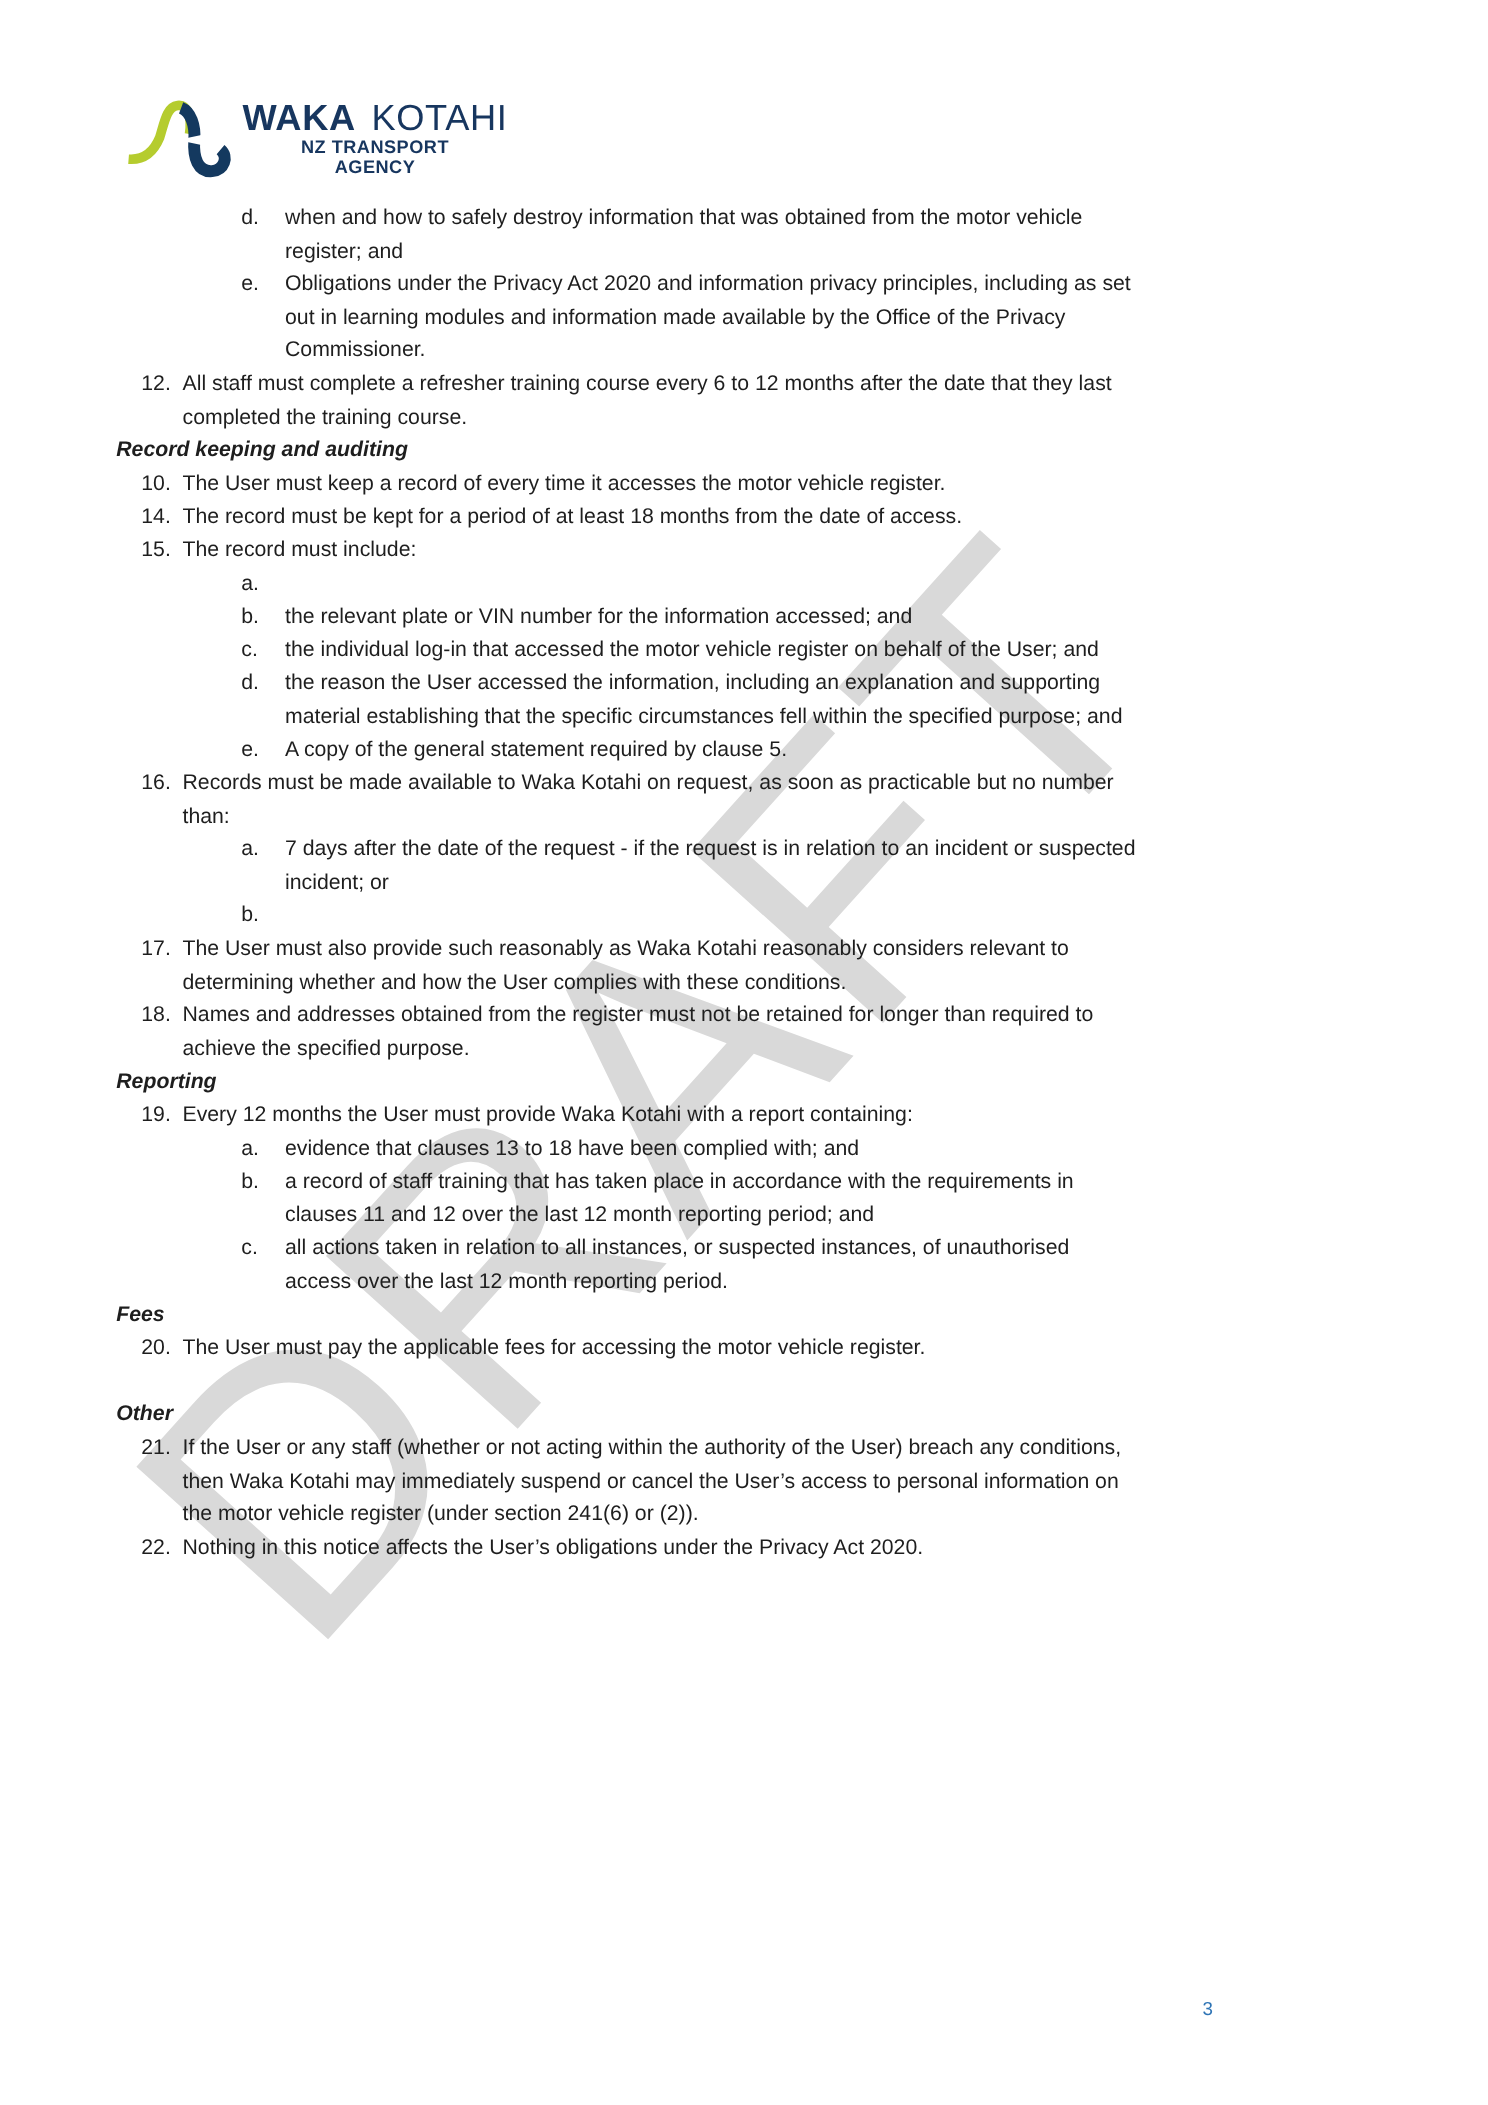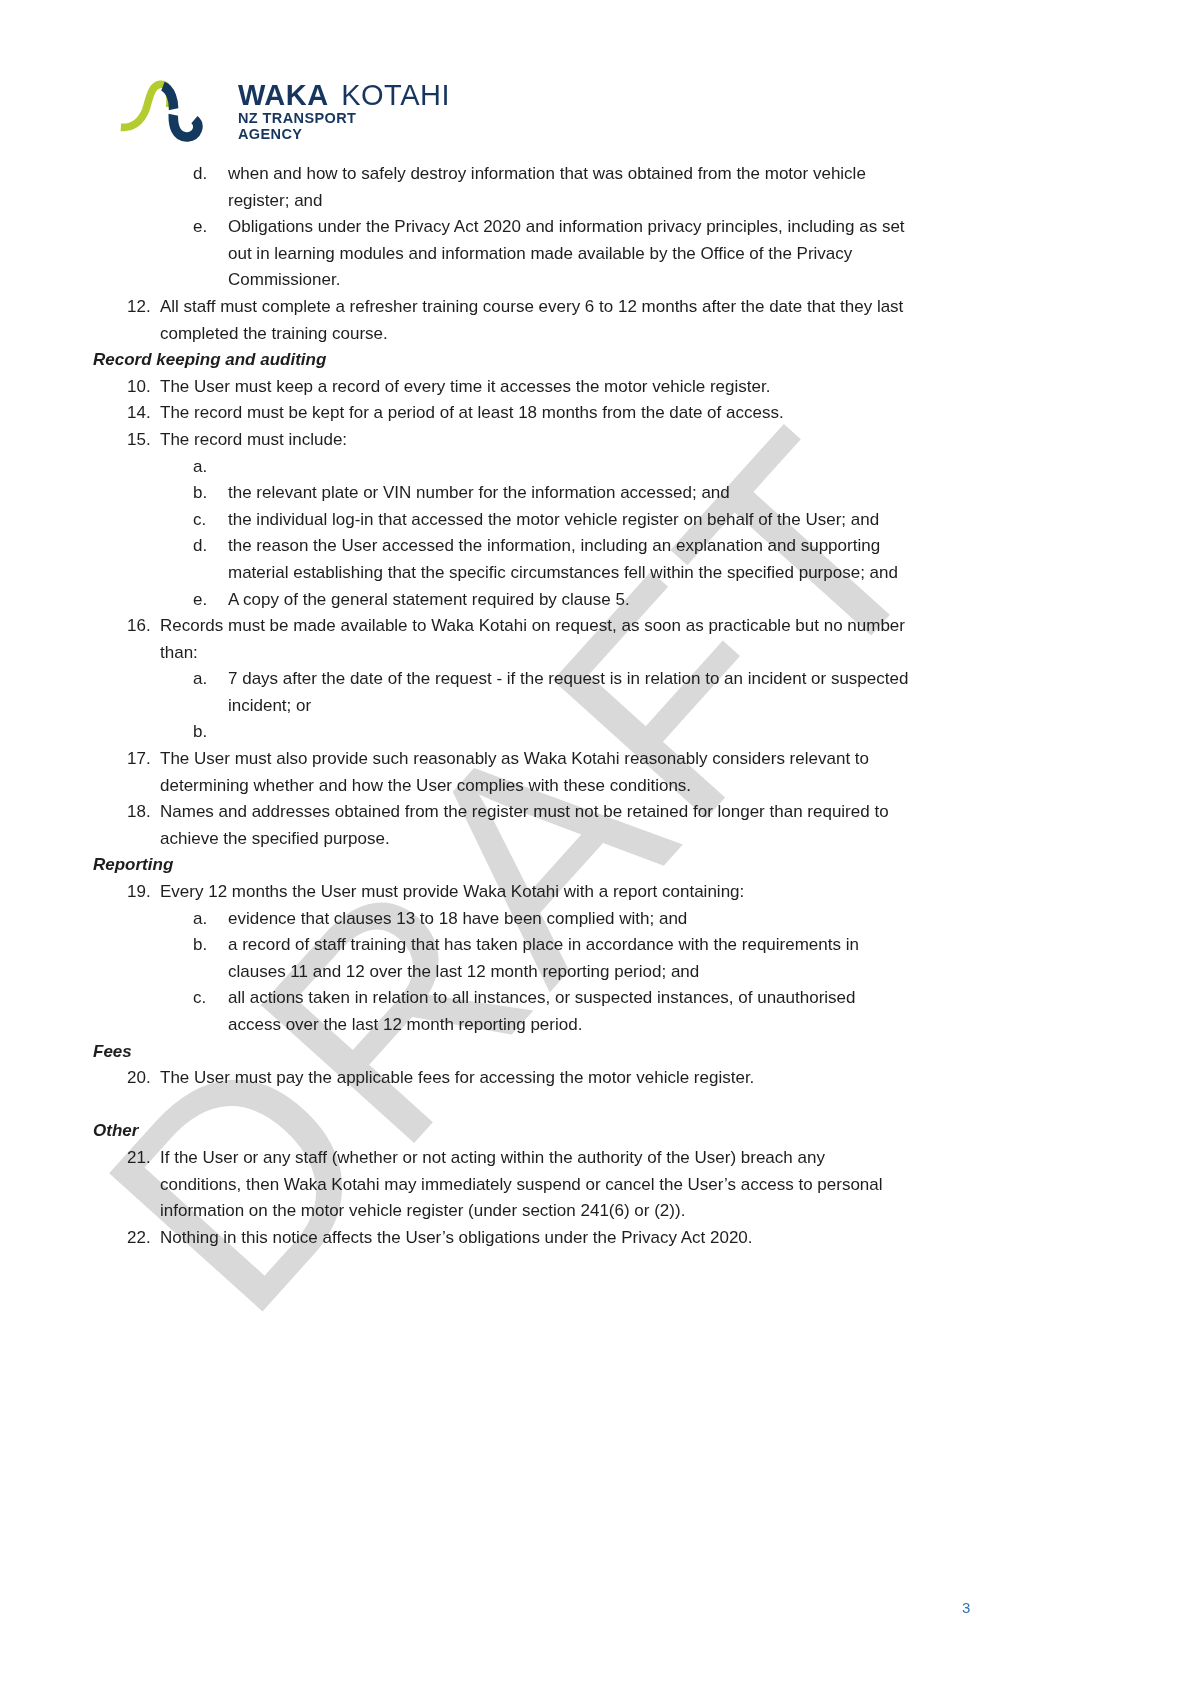--- a/index.html
+++ b/index.html
@@ -20,54 +20,54 @@
     font-size:300px;
     font-weight:400;
     letter-spacing:10px;
     color:var(--wm,#d9d9d9);
     white-space:nowrap;
     z-index:0;
     user-select:none;
   }
   
   .logo {
-    position:absolute; left:118px; top:76px;
+    position:absolute; left:100px; top:76px;
     display:flex; align-items:flex-start;
     z-index:2;
-    gap:26px;
   }
   .logo svg { display:block; margin-right:8px; }
   .logo-text { padding-top:4px; }
   .brand {
     font-size:29px; line-height:30px;
     color:var(--navy,#17365f);
     letter-spacing:0.5px;
     white-space:nowrap;
   }
   .brand .b1 { font-weight:700; }
   .brand .b2 { font-weight:400; margin-left:4px; }
   .logo-sub {
     font-size:14.5px; line-height:16px;
     font-weight:700;
     color:var(--navy,#17365f);
     letter-spacing:0.4px;
+    text-align:center;
   }
   
   .content {
     position:absolute;
     left:93px; top:161px;
     width:816px;
     font-size:17px;
     line-height:26.6px;
     z-index:1;
   }
   .heading { font-weight:700; font-style:italic; }
   .row { display:flex; align-items:flex-start; }
   .row .label { flex:none; }
-  .row.num .label { margin-left:34px; width:33px; }
+  .row.num .label { margin-left:20px; width:33px; }
   .row.sub .label { margin-left:100px; width:35px; }
   .row .text { flex:1 1 auto; }
   .spacer { height:26.6px; }
   
   .page-number {
     position:absolute;
     left:962px; top:1599px;
     font-size:15px;
     color:var(--pageblue,#2e74b5);
     z-index:1;

